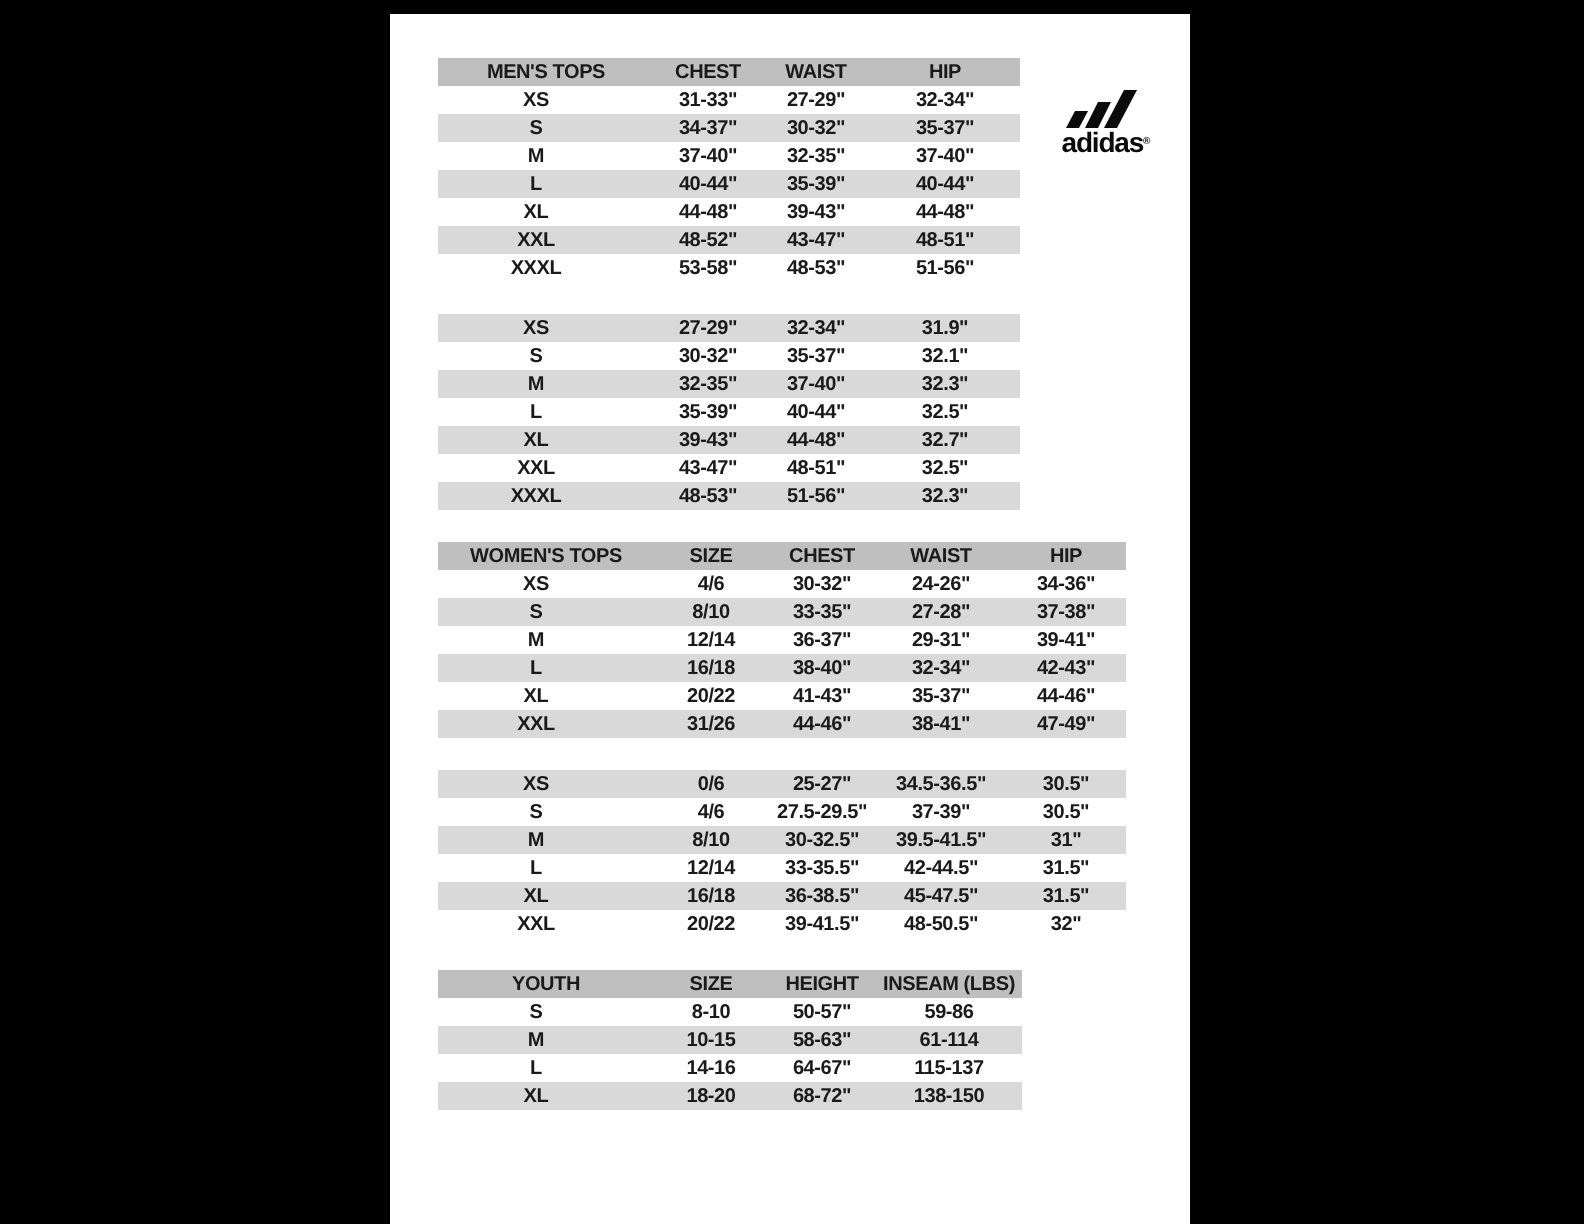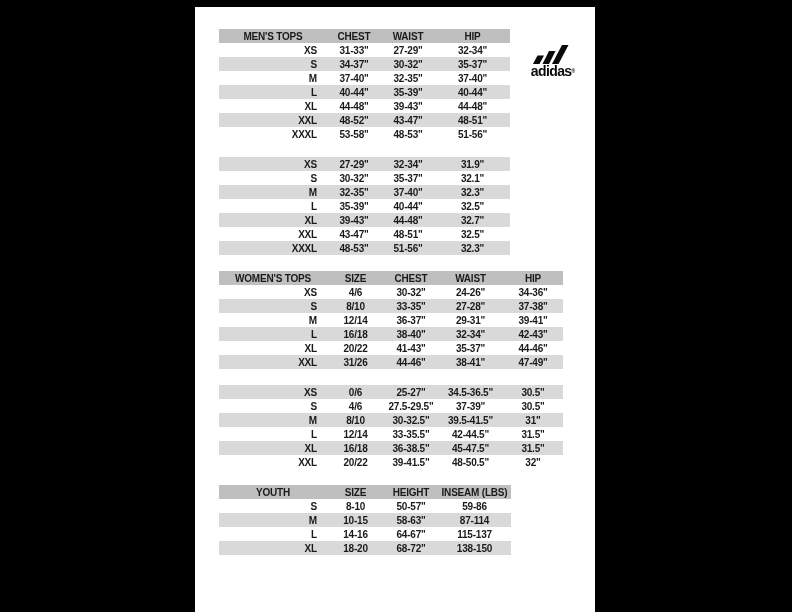--- a/index.html
+++ b/index.html
@@ -40,21 +40,21 @@
     font-weight: bold;
     letter-spacing: -0.2px;
     color: var(--text);
     text-align: center;
     vertical-align: middle;
     white-space: nowrap;
     overflow: hidden;
   }
   table.tbl th { background: var(--header-row); }
   table.tbl tr:nth-child(odd) td { background: var(--alt-row); }
-  table.tbl td:first-child { text-align: right; padding-right: 10px; }
+  table.tbl td:first-child { text-align: center; padding-right: 10px; }
 
   .logo {
     position: absolute;
     left: 330px; top: 37px;
     width: 56px;
     text-align: center;
   }
   .logo svg { display: block; margin: 0 auto 0 auto; }
   .wordmark {
     font-size: 14px;
@@ -318,21 +318,21 @@
             <tr>
               <td>S</td>
               <td>8-10</td>
               <td>50-57"</td>
               <td>59-86</td>
             </tr>
             <tr>
               <td>M</td>
               <td>10-15</td>
               <td>58-63"</td>
-              <td>87-114</td>
+              <td>61-114</td>
             </tr>
             <tr>
               <td>L</td>
               <td>14-16</td>
               <td>64-67"</td>
               <td>115-137</td>
             </tr>
             <tr>
               <td>XL</td>
               <td>18-20</td>

